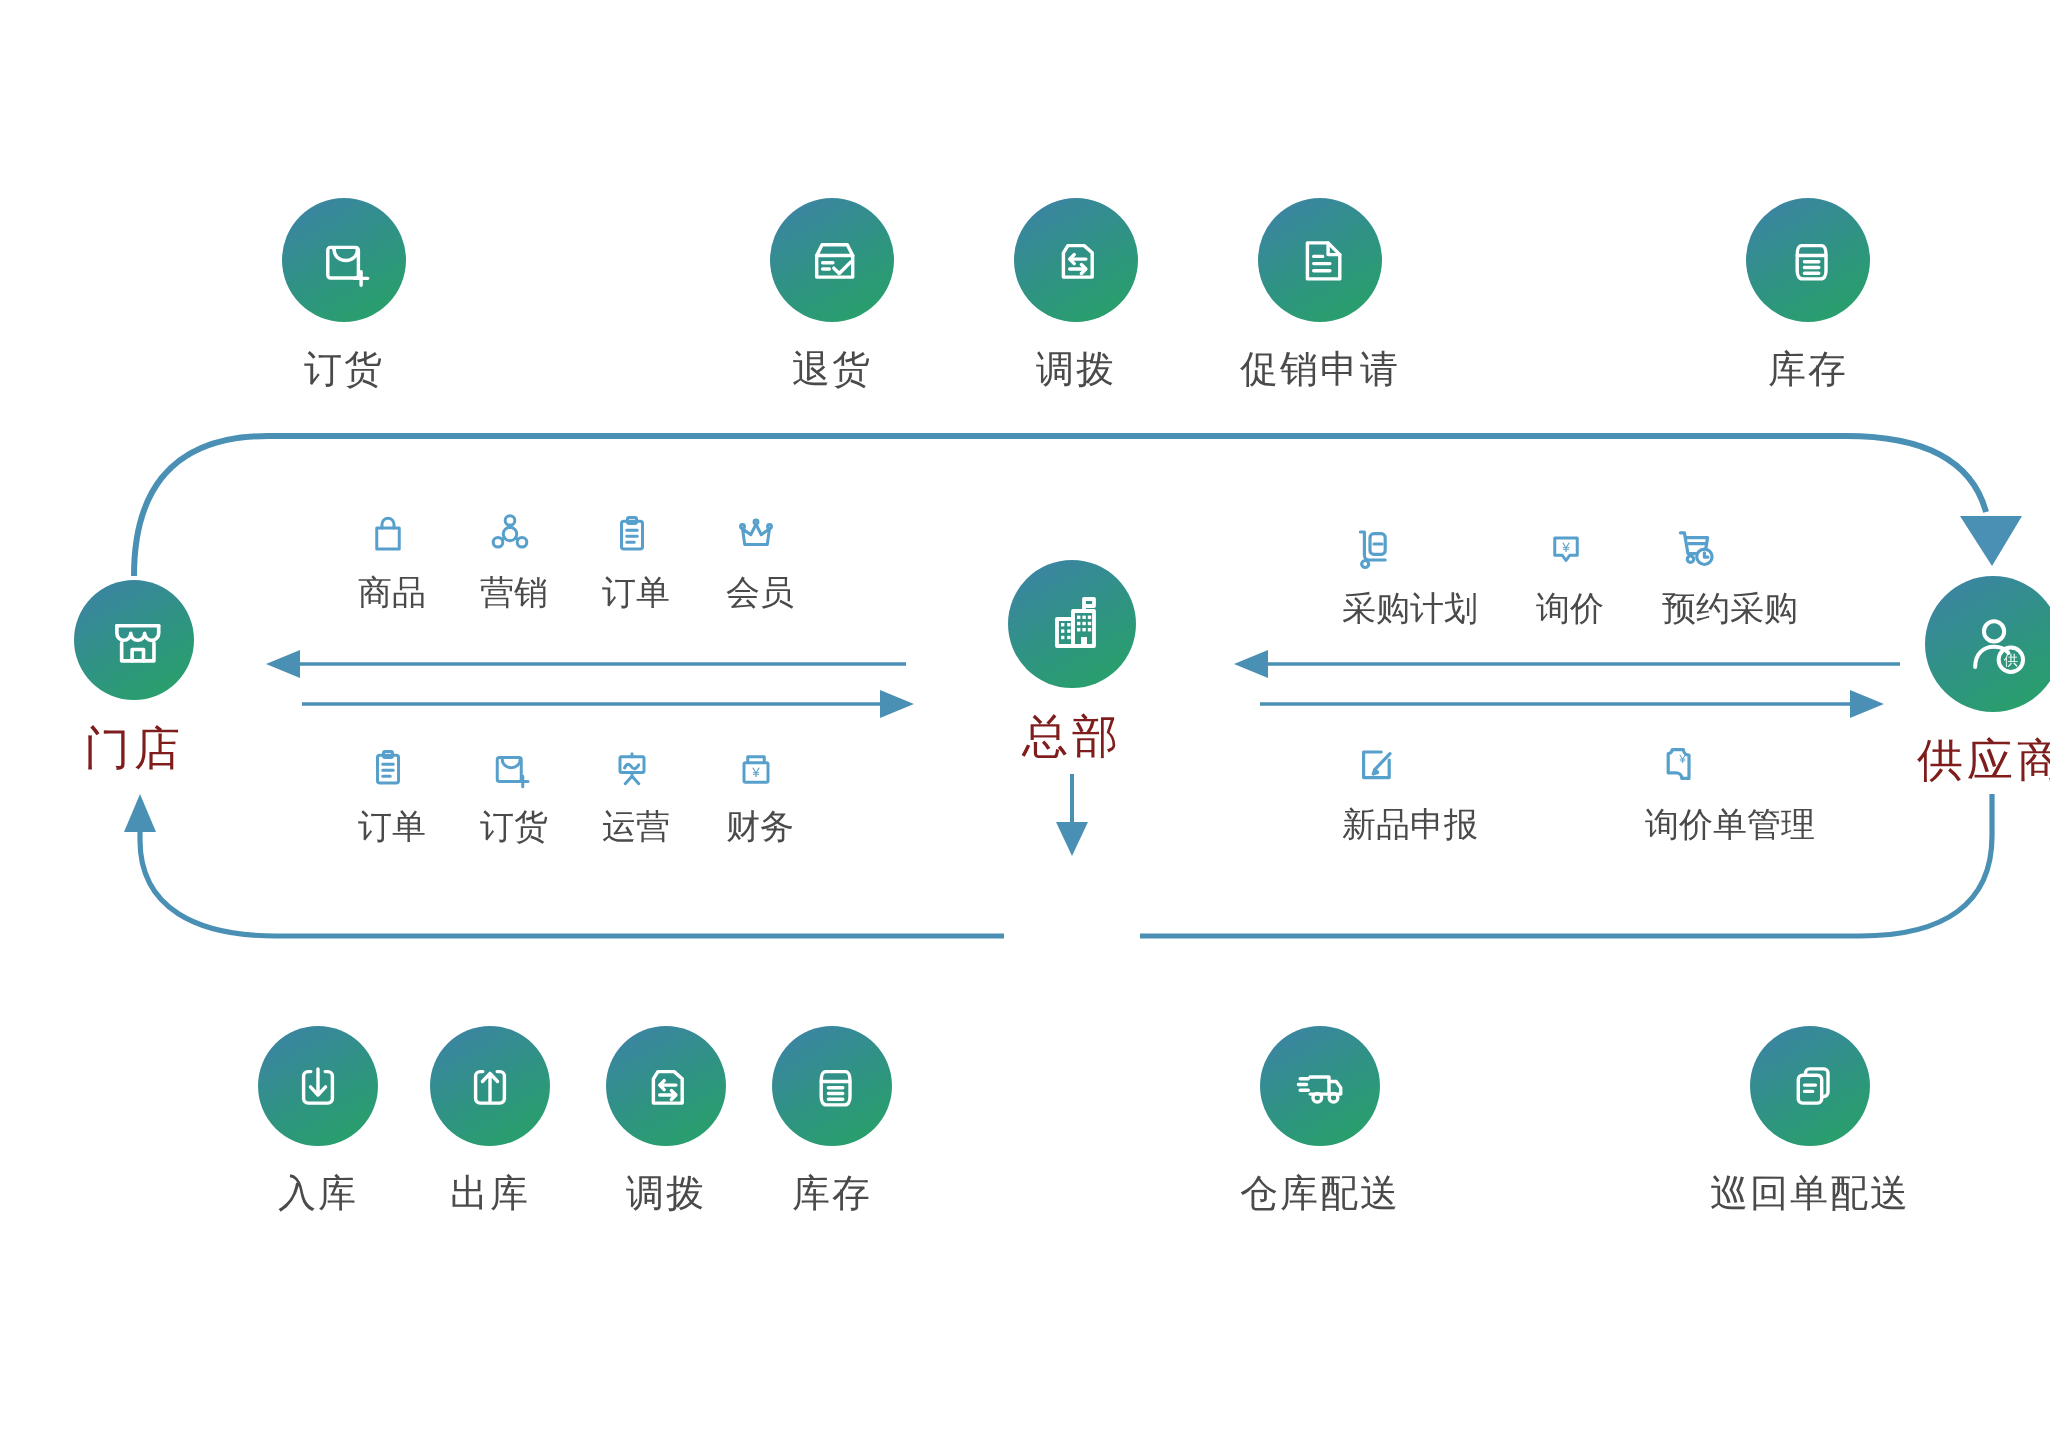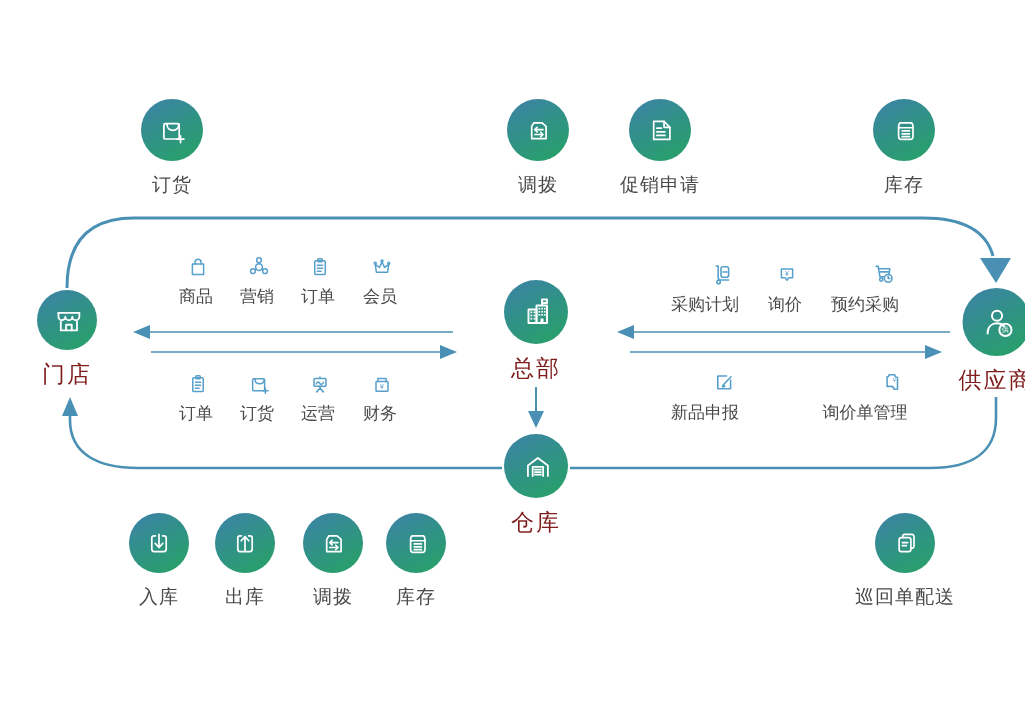--- a/index.html
+++ b/index.html
@@ -5,21 +5,21 @@
   html,body{margin:0;padding:0;background:#fff;}
   .canvas{position:relative;width:1025px;height:720px;background:#ffffff;
     font-family:"Liberation Sans","DejaVu Sans",sans-serif;overflow:hidden;margin-left:20px;}
   svg.connectors{position:absolute;left:0;top:0;}
   .node{position:absolute;display:flex;flex-direction:column;align-items:center;transform:translateX(-50%);}
   .circle{border-radius:50%;background:linear-gradient(150deg,#3e81a9 0%,#2f9383 52%,#27a364 100%);
     display:flex;align-items:center;justify-content:center;flex:none;}
   .c62{width:62px;height:62px}.c60{width:60px;height:60px}.c64{width:64px;height:64px}.c68{width:68px;height:68px}
   .nlabel{margin-top:11px;font-size:19px;color:#4a4a4a;white-space:nowrap;letter-spacing:1px;}
   .elabel{margin-top:9px;font-size:23px;color:#7f1d1d;white-space:nowrap;letter-spacing:2px;}
-  .module{position:absolute;display:flex;flex-direction:column;align-items:flex-end;transform:translateX(-50%);}
+  .module{position:absolute;display:flex;flex-direction:column;align-items:flex-start;transform:translateX(-50%);}
   .mlabel{margin-top:3px;font-size:17px;color:#4a4a4a;white-space:nowrap;}
   .wicon{stroke:#ffffff;fill:none;stroke-width:1.9;stroke-linecap:round;stroke-linejoin:round;}
   .bicon{stroke:#58a0cc;fill:none;stroke-width:2;stroke-linecap:round;stroke-linejoin:round;}
 </style>
 </head>
 <body>
 
 <div class="canvas">
 
   <svg class="connectors" width="1025" height="720">
@@ -51,20 +51,31 @@
         <path d="M14.5 14 c0 4 3 6.3 6.5 6.3 s6.5-2.3 6.5-6.3"></path>
         <circle cx="14.5" cy="14" r="1" fill="#fff" stroke="none"></circle>
           <circle cx="27.5" cy="14" r="1" fill="#fff" stroke="none"></circle>
         <path d="M29.5 26.5 V34 M25.8 30.2 H33.2"></path>
       </svg>
     </div>
     <div class="nlabel">订货</div>
   </div>
 
 
+  <div class="node" style="left:396px;top:99px">
+    <div class="circle c62">
+      <svg class="wicon" width="36" height="36" viewBox="0 0 40 40">
+        <path d="M11.5 17.5 L14.5 11.5 H28.5 L31.5 17.5 V29.5 H11.5 Z"></path>
+        <path d="M11.5 17.5 H31.5"></path>
+        <path d="M14.8 21.5 H20.5 M14.8 25 H18.5"></path>
+        <path d="M21 24.5 l3 3 l6.3-6.3"></path>
+      </svg>
+    </div>
+    <div class="nlabel">退货</div>
+  </div>
 
   <div class="node" style="left:518px;top:99px">
     <div class="circle c62">
       <svg class="wicon" width="36" height="36" viewBox="0 0 40 40">
         <path d="M13 16 L15.5 12 H24.5 L29 16 V29.5 H13 Z"></path>
         <path d="M25.5 19.5 H16.5 M19 17 L16.5 19.5 L19 22"></path>
         <path d="M16.5 25 H25.5 M23 22.5 L25.5 25 L23 27.5"></path>
       </svg>
     </div>
     <div class="nlabel">调拨</div>
@@ -127,30 +138,20 @@
           <rect x="22.5" y="22" width="1.7" height="1.7"></rect>
             <rect x="25.2" y="22" width="1.7" height="1.7"></rect>
             <rect x="27.9" y="22" width="1.7" height="1.7"></rect>
           <rect x="24.5" y="26.5" width="3" height="5"></rect>
         </g>
       </svg>
     </div>
     <div class="elabel">总部</div>
   </div>
 
-  <div class="node" style="left:516px;top:434px">
-    <div class="circle c64">
-      <svg class="wicon" width="38" height="38" viewBox="0 0 40 40">
-        <path d="M11.5 30.5 V19.5 L22 11.5 L32.5 19.5 V30.5"></path>
-        <path d="M16.5 30.5 V21 H27.5 V30.5"></path>
-        <path d="M18.8 23.8 H25.2 M18.8 26.4 H25.2 M18.8 29 H25.2"></path>
-      </svg>
-    </div>
-    <div class="elabel">仓库</div>
-  </div>
 
   <div class="node" style="left:976px;top:288px">
     <div class="circle c68">
       <svg class="wicon" width="42" height="42" viewBox="0 0 40 40">
         <circle cx="20.5" cy="14" r="4.8"></circle>
         <path d="M11.5 31 C11.5 24.5 15.5 21.3 20.5 21.3 C23.3 21.3 25.8 22.3 27.3 24.2"></path>
         <circle cx="28.5" cy="27.5" r="5.8"></circle>
         <text x="28.5" y="30" font-size="6.8" fill="#ffffff" stroke="none" text-anchor="middle">供</text>
       </svg>
     </div>
@@ -301,20 +302,32 @@
     <div class="circle c60">
       <svg class="wicon" width="36" height="36" viewBox="0 0 40 40">
         <path d="M14 17 C14 14 15 12 16.5 12 H27.5 C29 12 30 14 30 17 V26 C30 28.5 29 30.5 27 30.5 H17 C15 30.5 14 28.5 14 26 Z"></path>
         <path d="M14.2 17.5 H29.8"></path>
         <path d="M18 21 H26 M18 24.2 H26 M18 27.4 H26"></path>
       </svg>
     </div>
     <div class="nlabel">库存</div>
   </div>
 
+  <div class="node" style="left:640px;top:513px">
+    <div class="circle c60">
+      <svg class="wicon" width="36" height="36" viewBox="0 0 40 40">
+        <path d="M14.5 15 H25 V24.5 H14.5"></path>
+        <path d="M25 17.5 H29 L31.5 21 V24.5 H25"></path>
+        <circle cx="18.5" cy="26.5" r="2.4"></circle>
+          <circle cx="27.5" cy="26.5" r="2.4"></circle>
+        <path d="M9 16 H13.5 M8 19.2 H12.5 M9 22.4 H13.5"></path>
+      </svg>
+    </div>
+    <div class="nlabel">仓库配送</div>
+  </div>
   <div class="node" style="left:885px;top:513px">
     <div class="circle c60">
       <svg class="wicon" width="36" height="36" viewBox="0 0 40 40">
         <path d="M17.5 14 V12.8 A2.3 2.3 0 0 1 19.8 10.5 H27.7 A2.3 2.3 0 0 1 30 12.8 V23.5 A2.3 2.3 0 0 1 27.7 25.8 H26.5"></path>
         <rect x="13.5" y="14" width="13" height="15.5" rx="2.3"></rect>
         <path d="M17 19.5 H23 M17 23 H21.5"></path>
       </svg>
     </div>
     <div class="nlabel">巡回单配送</div>
   </div>

